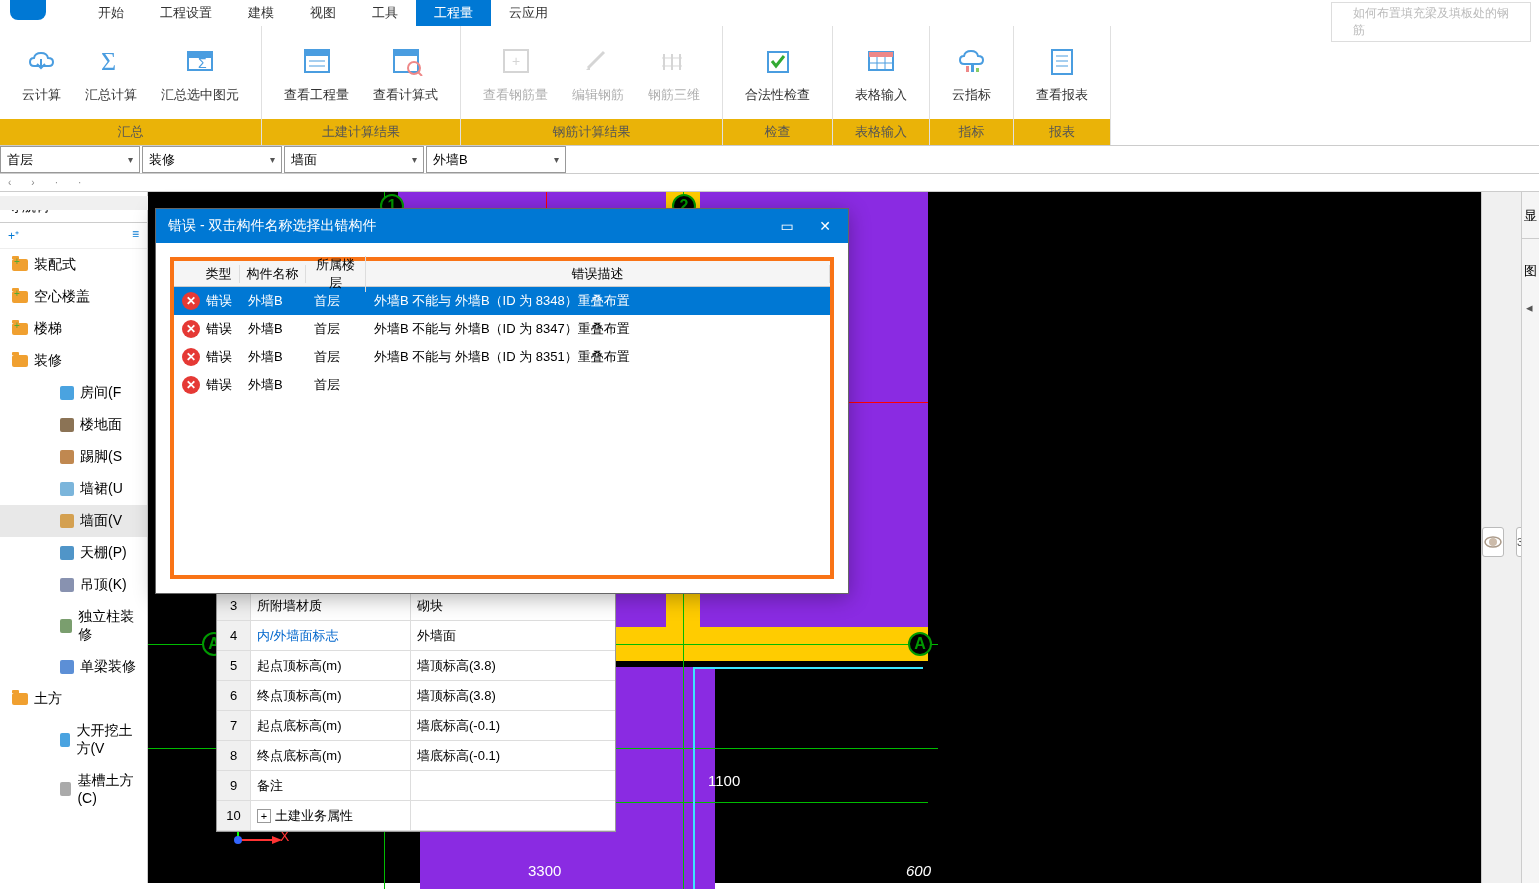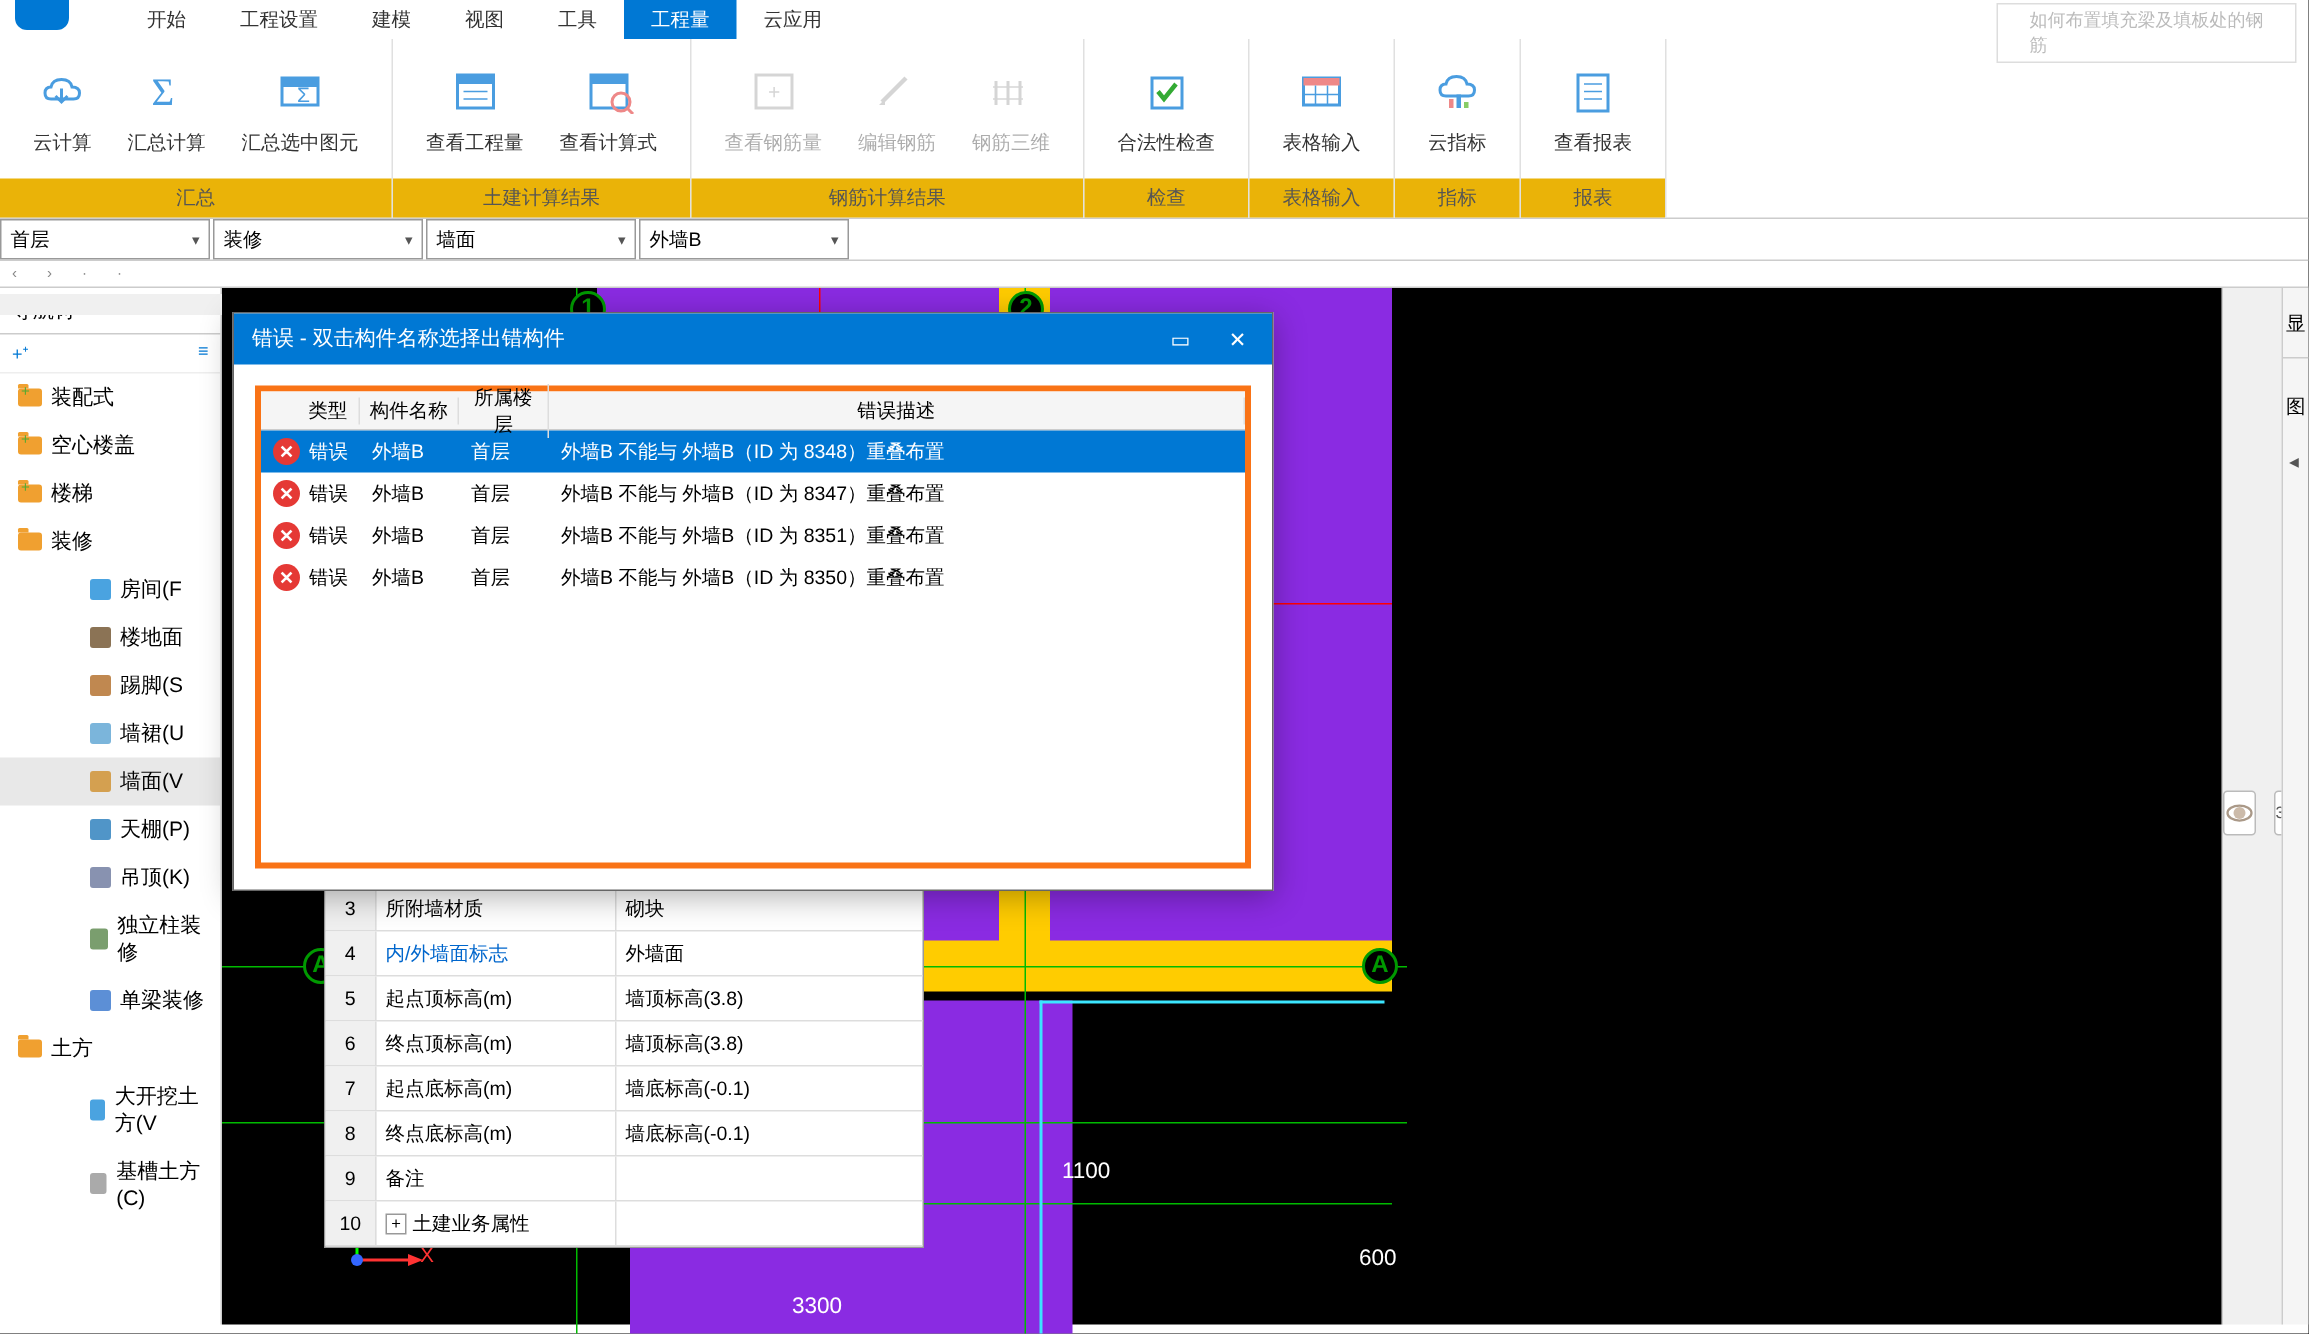--- a/index.html
+++ b/index.html
@@ -391,21 +391,21 @@
 
     <div class="grid-label" style="left:232px;top:2px;">1</div>
     <div class="grid-label" style="left:524px;top:2px;">2</div>
     <div class="grid-label" style="left:54px;top:440px;">A</div>
     <div class="grid-label" style="left:760px;top:440px;">A</div>
 
     <div class="dim-white" style="left:90px;top:480px;transform:rotate(-90deg);">700</div>
     <div class="dim-white" style="left:90px;top:560px;transform:rotate(-90deg);">900</div>
     <div class="dim-white" style="left:560px;top:580px;">1100</div>
     <div class="dim-white" style="left:380px;top:670px;">3300</div>
-    <div class="dim-white" style="left:758px;top:638px;">600</div>
+    <div class="dim-white" style="left:758px;top:670px;font-style:italic;">600</div>
 
     <div class="axis-indicator">
       <svg width="60" height="60">
         <line x1="10" y1="50" x2="10" y2="10" stroke="#0f0" stroke-width="2"></line>
         <polygon points="10,6 6,16 14,16" fill="#0f0"></polygon>
         <line x1="10" y1="50" x2="50" y2="50" stroke="#f33" stroke-width="2"></line>
         <polygon points="54,50 44,46 44,54" fill="#f33"></polygon>
         <circle cx="10" cy="50" r="4" fill="#36f"></circle>
       </svg>
       <div style="position:absolute;top:-2px;left:14px;color:#0f0;font-size:14px;">Y</div>
@@ -537,18 +537,17 @@
             <div class="er" style="width:42px">错误</div>
             <div class="er" style="width:66px">外墙B</div>
             <div class="er" style="width:60px">首层</div>
             <div class="er" style="flex:1">外墙B 不能与 外墙B（ID 为 8351）重叠布置</div>
           </div>
           <div class="error-row">
             <div class="er" style="width:24px"><span class="err-icon">✕</span></div>
             <div class="er" style="width:42px">错误</div>
             <div class="er" style="width:66px">外墙B</div>
             <div class="er" style="width:60px">首层</div>
-            <div class="er" style="flex:1">外墙B 不能与 外墙B（ID 为 8350）重叠布置</div>
           </div>
         </div>
     </div>
   </div>
 </div>
 
 </body></html>

